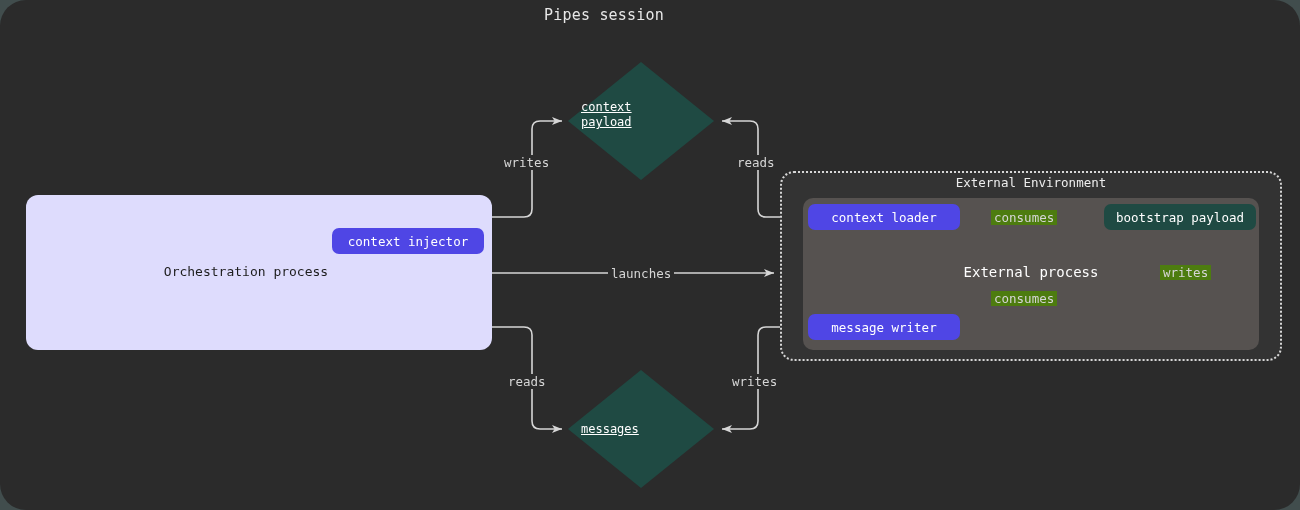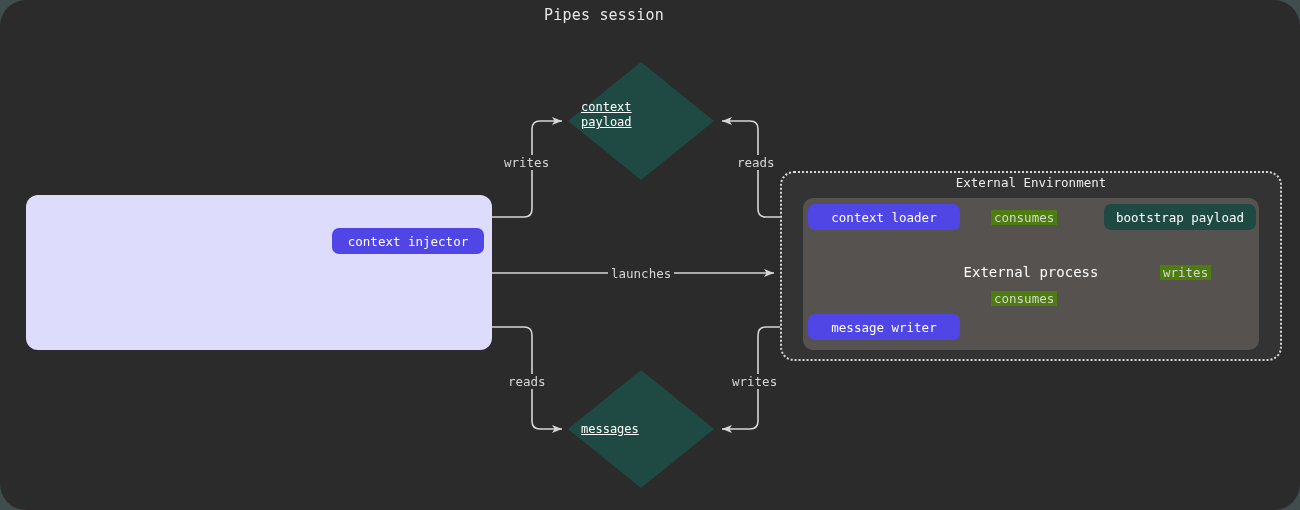--- a/index.html
+++ b/index.html
@@ -176,20 +176,21 @@
 
       <path d="M961,217 L1101,217" marker-end="url(#arrow)"></path>
 
       <path d="M885,313 L885,305 Q885,298 893,298 L1135,298 Q1143,298 1143,290 L1143,237" marker-end="url(#arrow)"></path>
 
       <path d="M1182,313 L1182,237" marker-end="url(#arrow)"></path>
     </g>
   </svg>
 
   <div id="orch-box"></div>
+  <div id="orch-title">Orchestration process</div>
 
   <div class="pill" style="left:332px; top:204px; width:152px; height:26px;margin-top:24px;">context injector</div>
 
 
   <div id="ext-env"></div>
   <div id="ext-env-title">External Environment</div>
 
   <div id="ext-proc-box"></div>
   <div id="ext-proc-title">External process</div>
 

